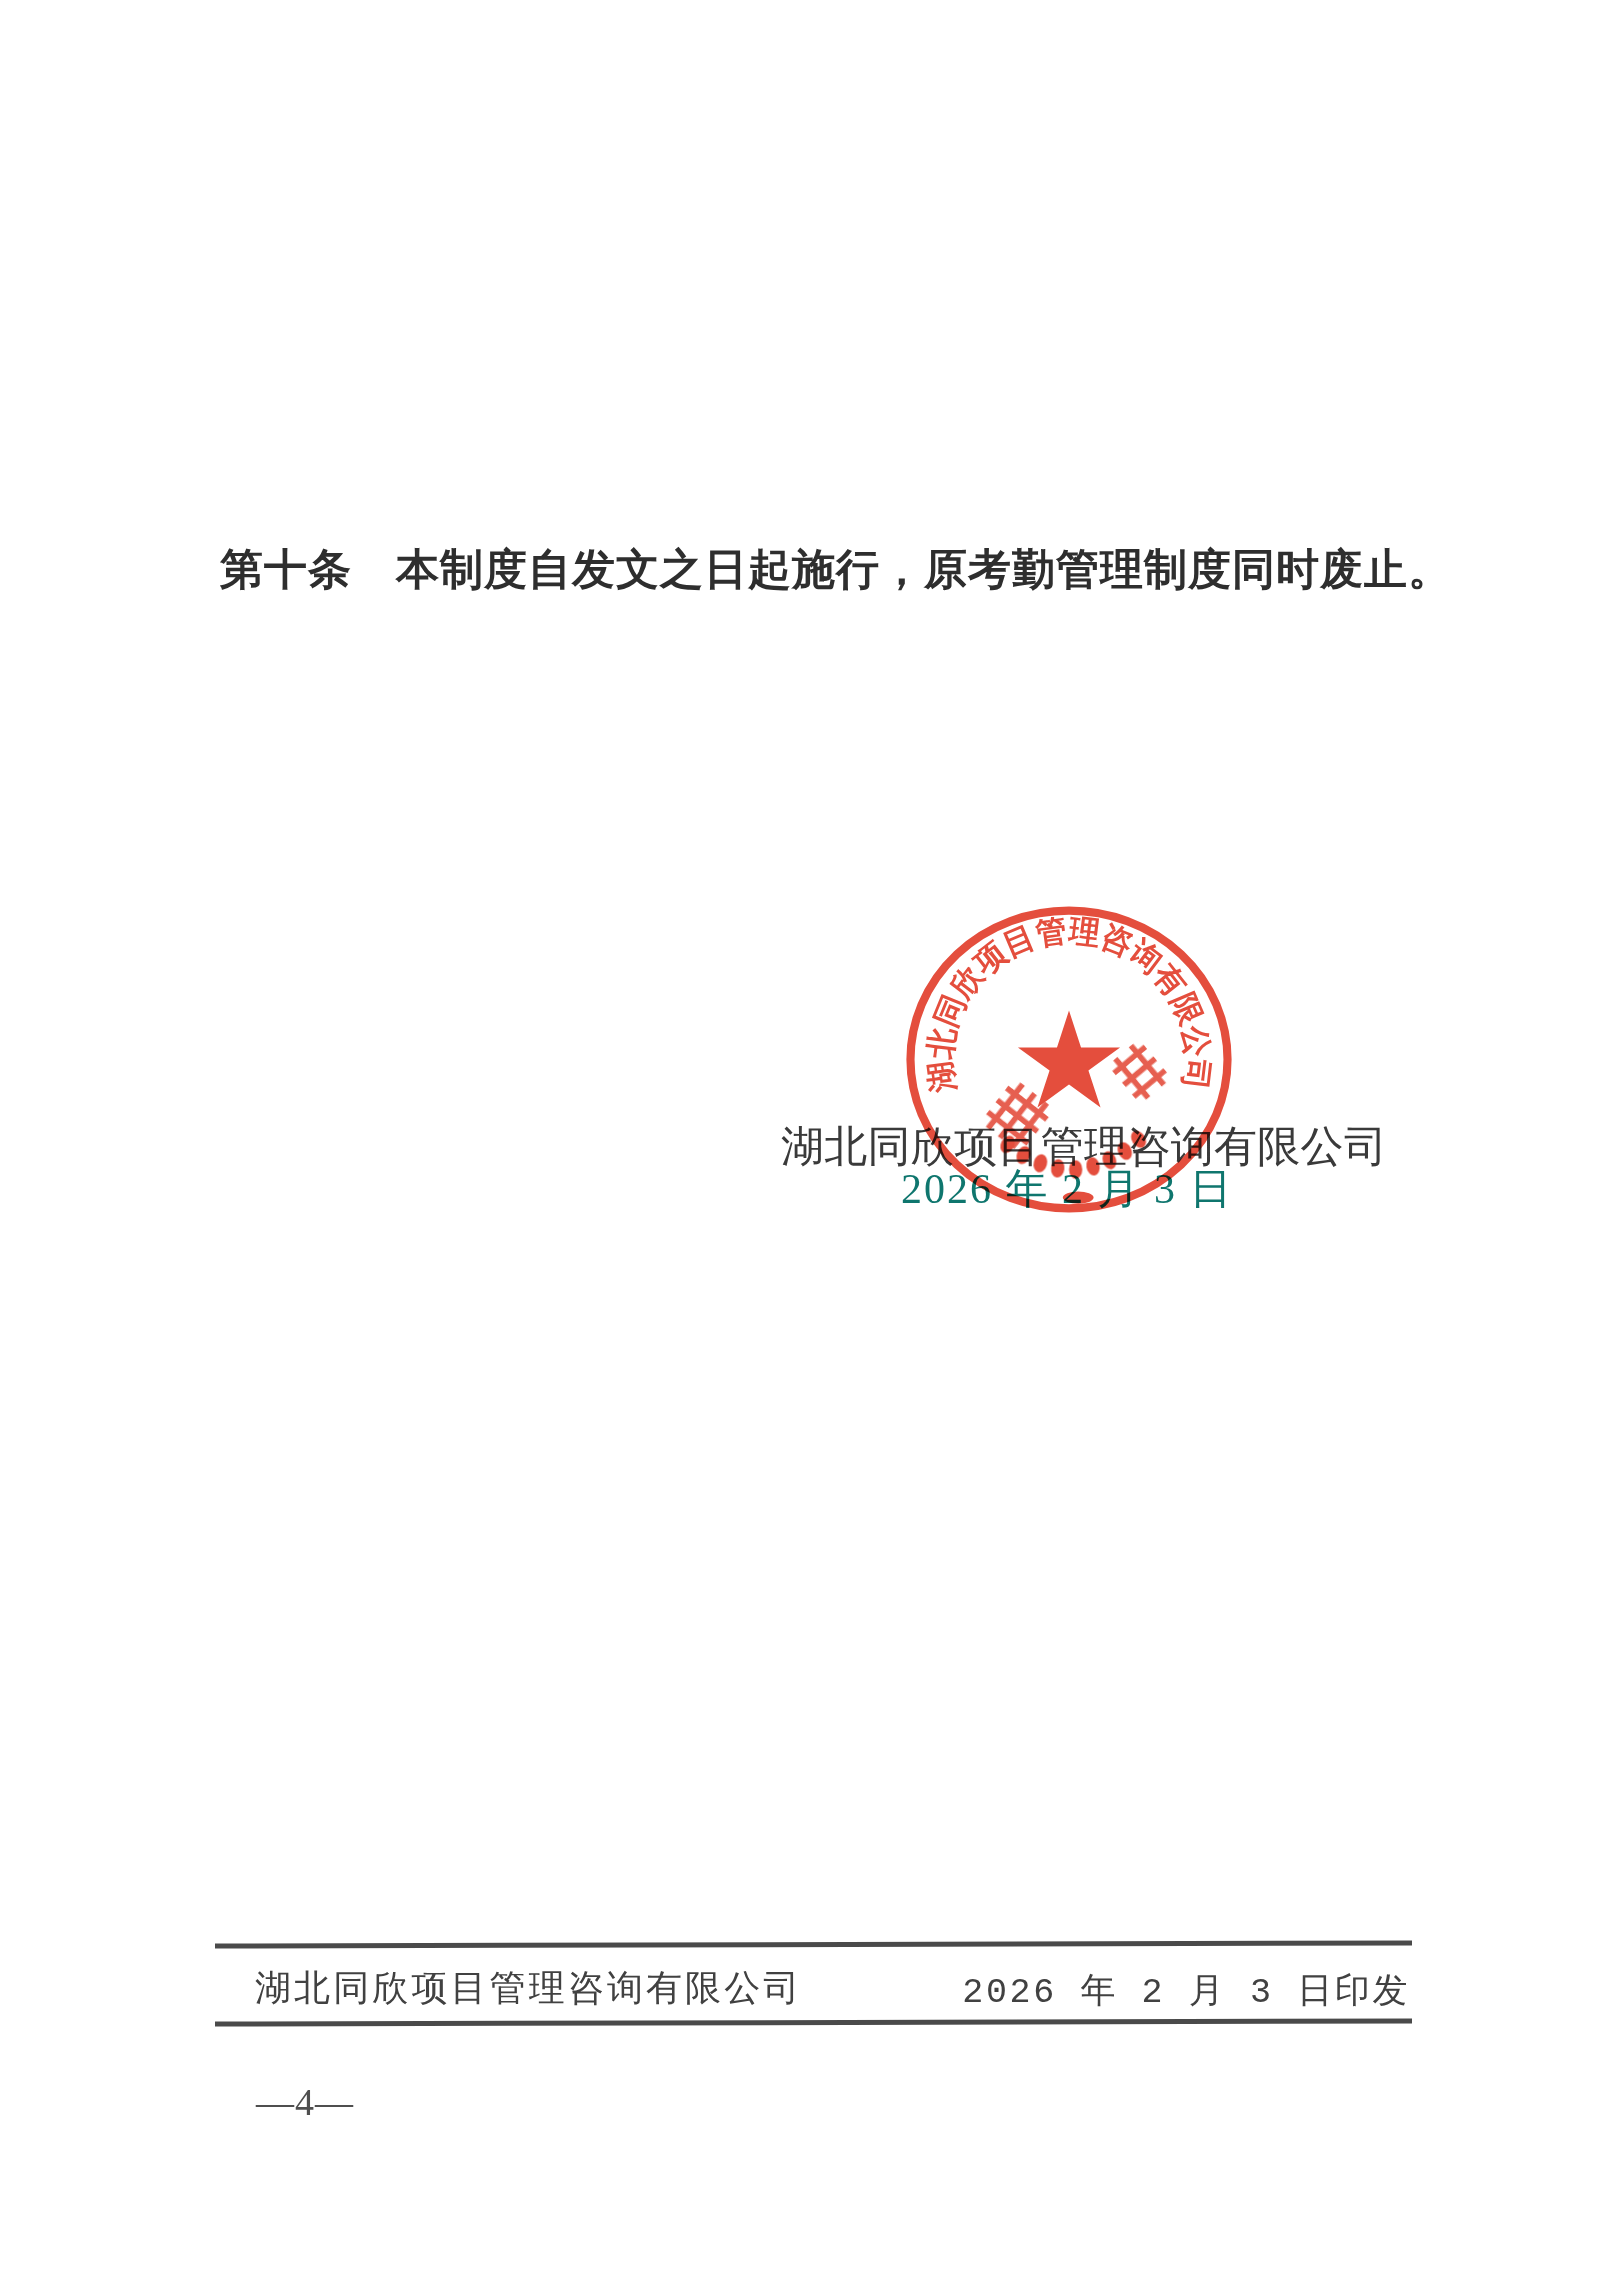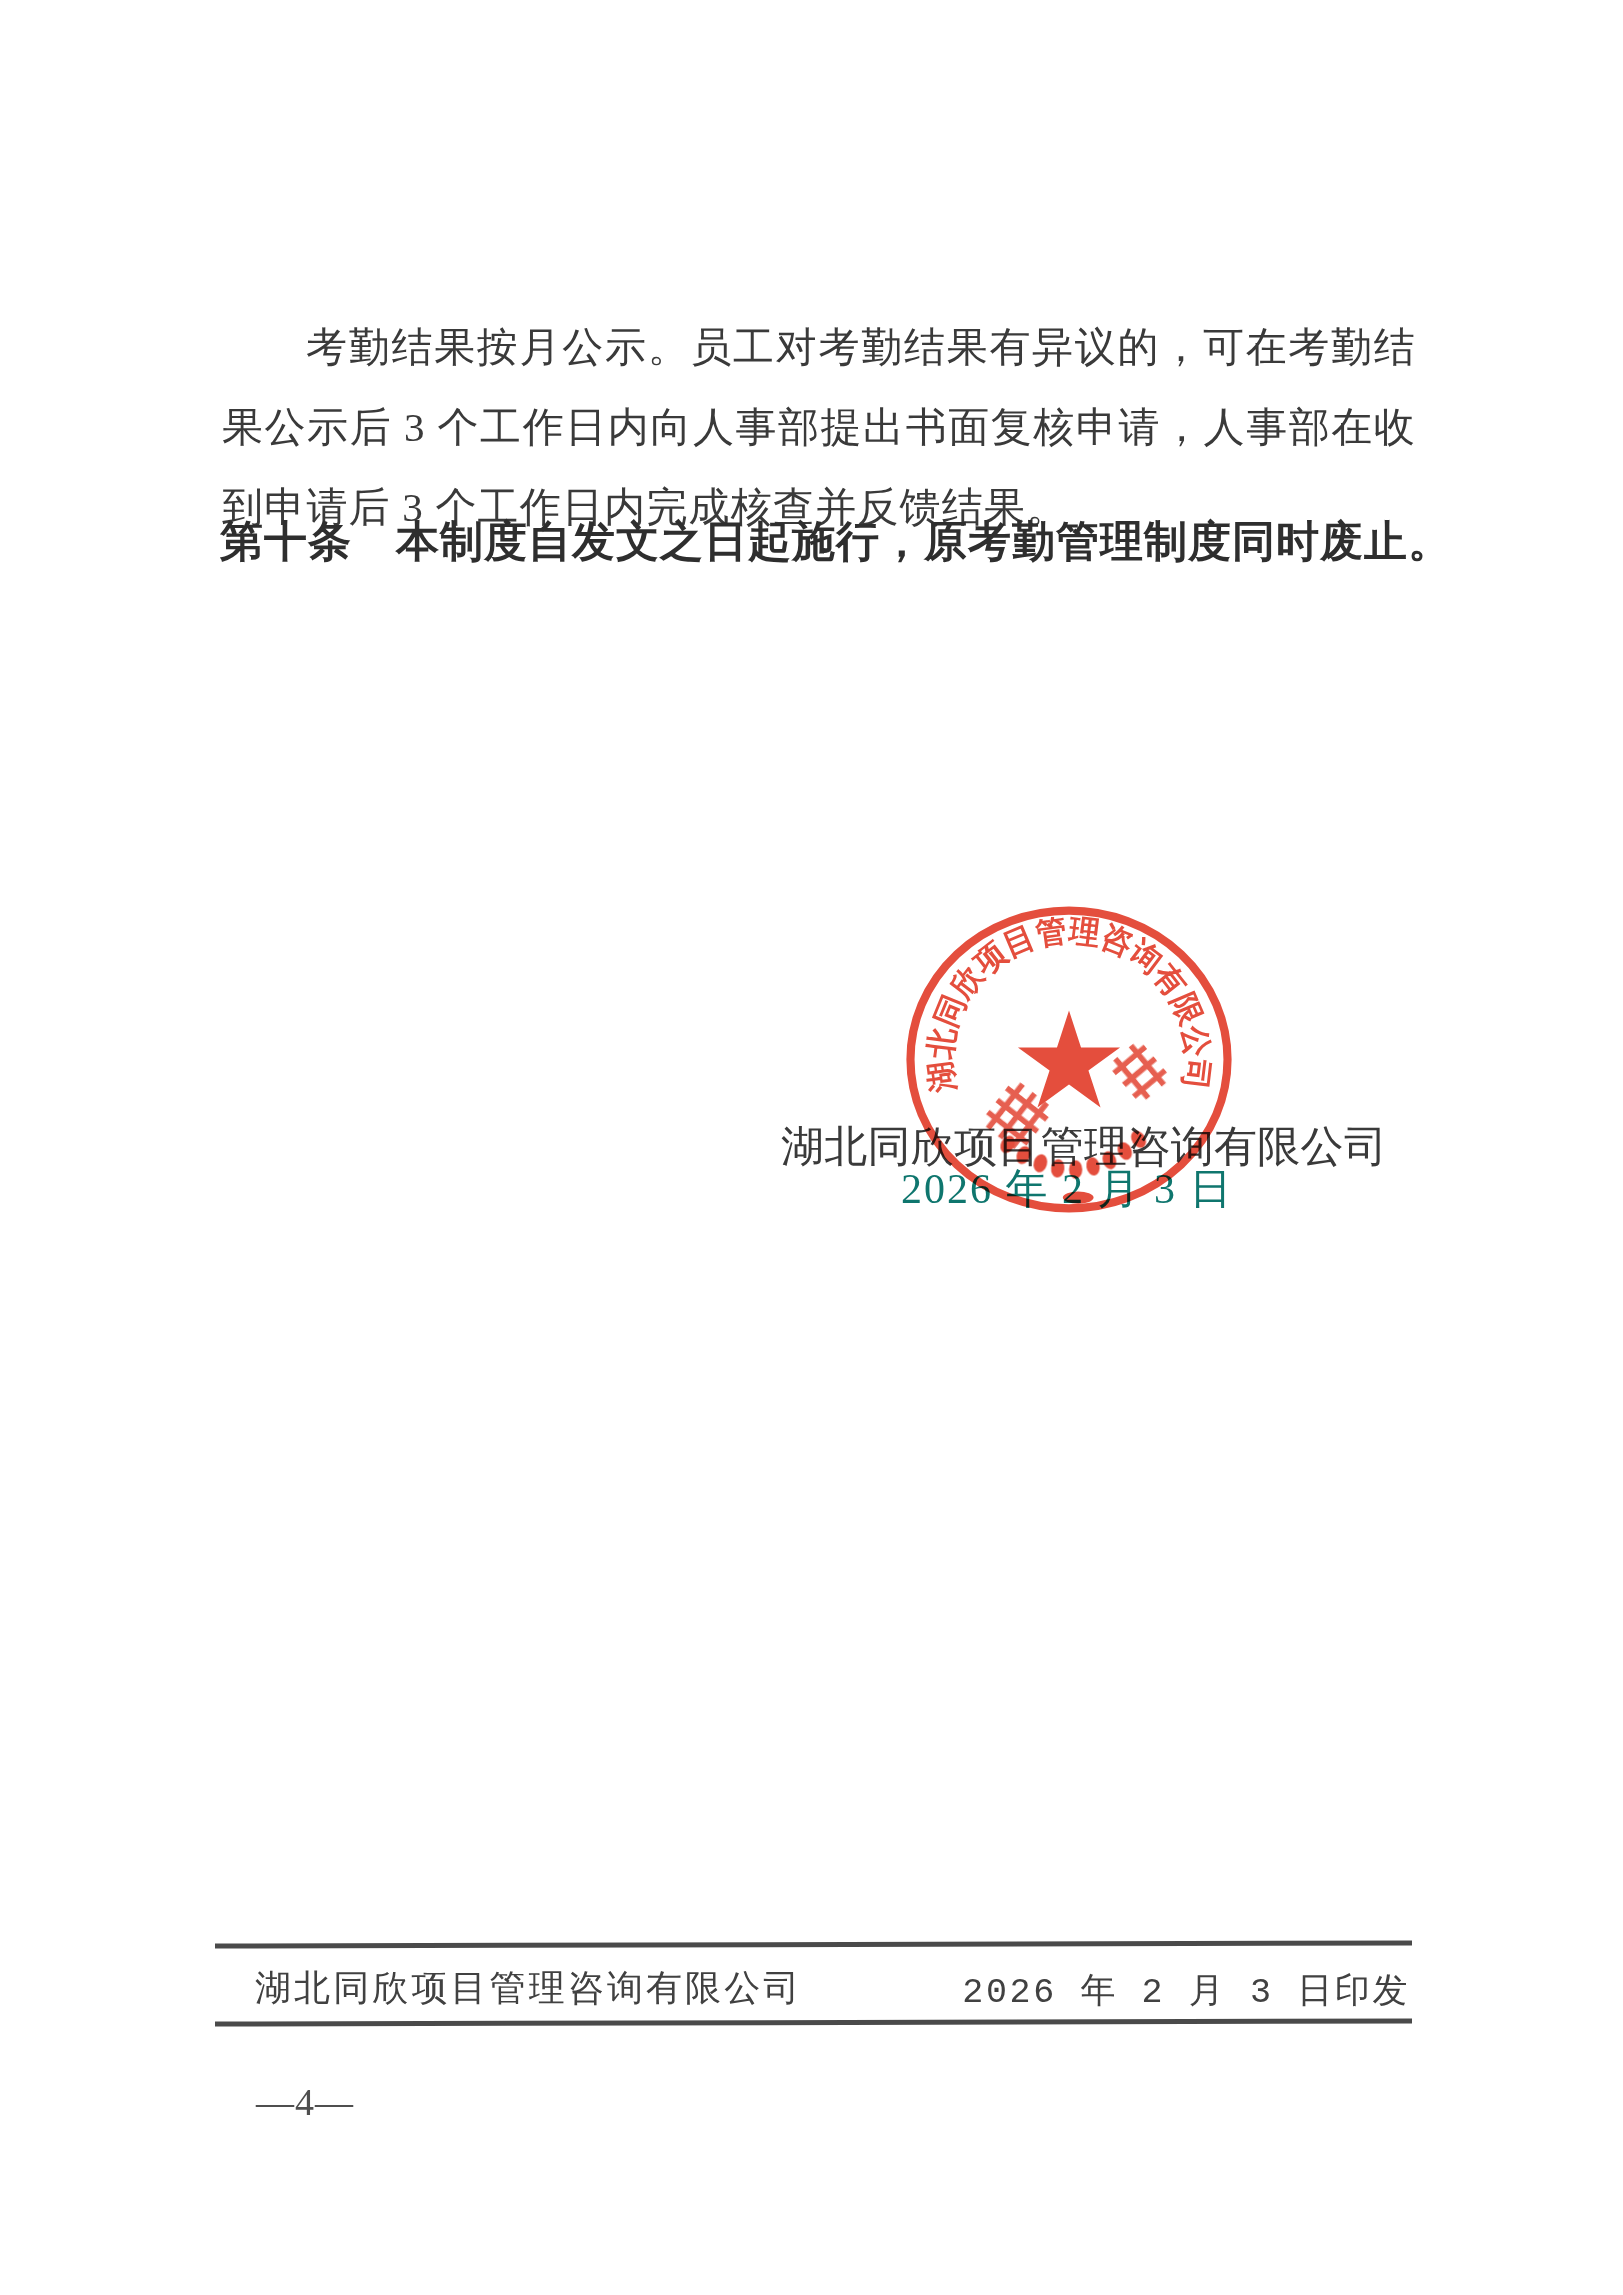--- a/index.html
+++ b/index.html
@@ -14,21 +14,21 @@
     text-indent:84px;
     font-family:"Liberation Serif", serif;
   }
   .article{
     position:absolute;left:220px;width:1207px;
     font-size:43px;line-height:51px;letter-spacing:1px;
     color:#2e2e2e;font-weight:700;
     font-family:"Liberation Sans", sans-serif;
     white-space:nowrap;
   }
-  .art10{top:516px;}
+  .art10{top:544px;}
   .art11{top:625px;}
   .att-line{
     position:absolute;left:305px;top:773px;
     font-size:41px;color:#3c3c3c;letter-spacing:1.5px;white-space:nowrap;
     font-family:"Liberation Serif", serif;
   }
 
   .sig-company{
     position:absolute;left:781px;top:1118px;width:614px;
     font-size:43px;color:#3a3a3a;letter-spacing:0.3px;white-space:nowrap;
@@ -64,21 +64,20 @@
     position:absolute;left:256px;top:2080px;
     font-size:38px;color:#4f4f4f;letter-spacing:1px;white-space:nowrap;
     font-family:"Liberation Serif", serif;
   }
 </style>
 </head>
 <body>
 
 <div class="page">
 
-  <div class="body-par">考勤结果按月公示。员工对考勤结果有异议的，可在考勤结果公示后 3 个工作日内向人事部提出书面复核申请，人事部在收到申请后 3 个工作日内完成核查并反馈结果。</div>
 
   <div class="article art10">
     <span>第十条</span><span>　</span><span>本制度自发文之日起施行，原考勤管理制度同时废止。</span>
   </div>
 
 
 
   <div class="sig-company">湖北同欣项目管理咨询有限公司</div>
   <div class="sig-date">2026 年 2 月 3 日</div>
 

